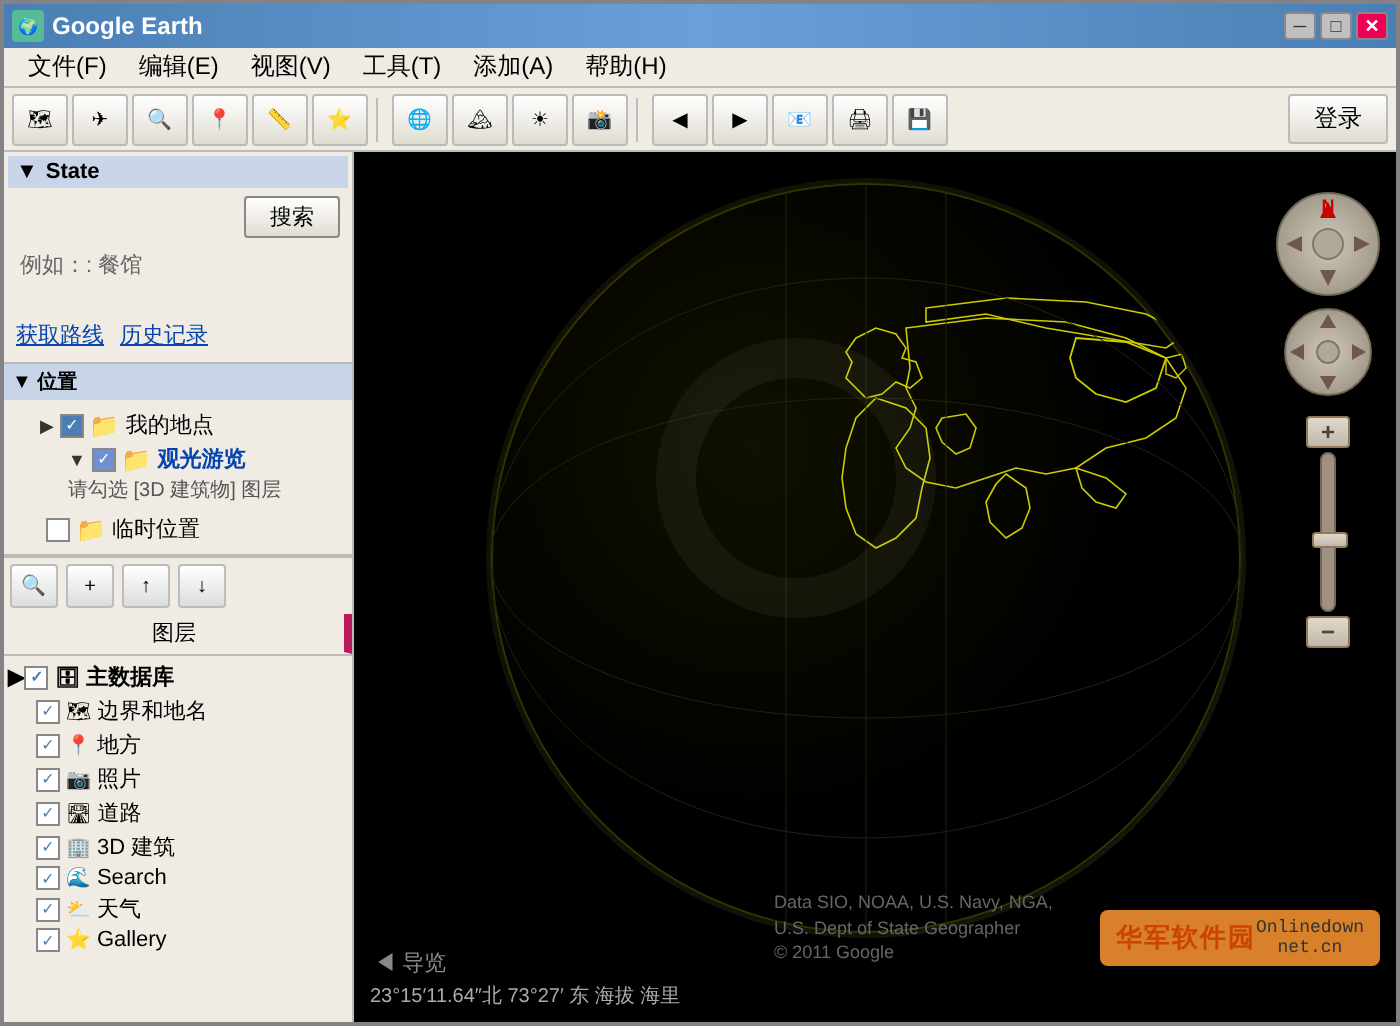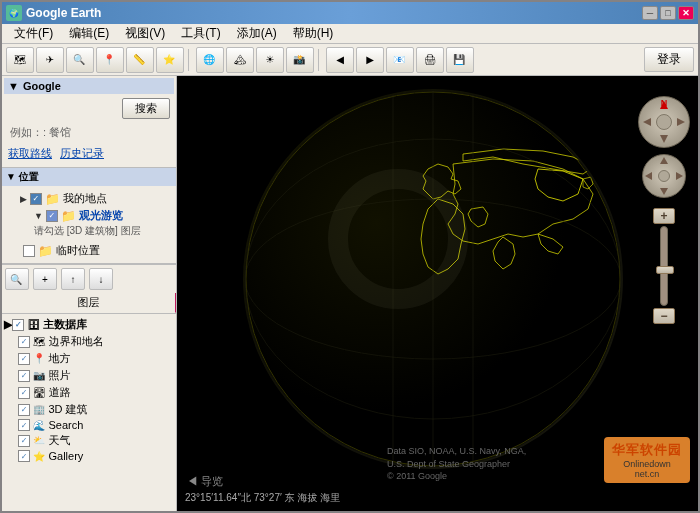--- a/index.html
+++ b/index.html
@@ -29,21 +29,21 @@
     
     .left-panel { width: 175px; background: #f0ece4; display: flex; flex-direction: column; border-right: 1px solid #bbb; flex-shrink: 0; }
 
     
     .search-section { border-bottom: 1px solid #bbb; padding: 2px; }
     .search-header { background: #c8d4e8; padding: 2px 4px; display: flex; align-items: center; font-weight: bold; font-size: 11px; cursor: pointer; }
     .search-header .arrow { margin-right: 4px; }
     .search-body { padding: 4px; }
     .search-row { display: flex; gap: 4px; margin-bottom: 4px; justify-content: flex-end; }
     .search-btn { padding: 2px 12px; border: 1px solid #888; background: linear-gradient(to bottom, #fff, #e0dcd0); border-radius: 2px; cursor: pointer; font-size: 11px; }
-    .search-example { color: #666; font-size: 11px; margin-bottom: 4px; padding: 2px; }
+    .search-example { color: #666; font-size: 11px; margin-bottom: 18px; padding: 2px; }
     .search-links { display: flex; gap: 8px; font-size: 11px; }
     .search-link { color: #0645ad; text-decoration: underline; cursor: pointer; }
 
     
     .locations-section { border-bottom: 1px solid #bbb; }
     .section-header { background: #c8d4e8; padding: 2px 4px; display: flex; align-items: center; font-weight: bold; font-size: 10px; cursor: pointer; }
     .section-body { padding: 4px; }
     .tree-item { display: flex; align-items: center; padding: 1px 0; cursor: pointer; font-size: 11px; }
     .tree-item .indent { width: 14px; flex-shrink: 0; }
     .tree-item .checkbox { width: 12px; height: 12px; border: 1px solid #888; background: white; margin-right: 3px; flex-shrink: 0; display: flex; align-items: center; justify-content: center; font-size: 8px; }
@@ -54,21 +54,21 @@
     .tree-sub { font-size: 10px; color: #555; padding-left: 28px; }
 
     
     .bottom-toolbar { display: flex; align-items: center; padding: 3px; gap: 4px; border-top: 1px solid #bbb; }
     .bt-btn { width: 24px; height: 22px; border: 1px solid #bbb; background: linear-gradient(to bottom, #fff, #ddd); border-radius: 2px; cursor: pointer; display: flex; align-items: center; justify-content: center; font-size: 10px; }
     .bt-up { font-size: 10px; }
 
     
     .layers-section { flex: 1; overflow-y: auto; }
     .layers-tabs { display: flex; border-bottom: 1px solid #bbb; }
-    .layer-tab { flex: 1; padding: 2px 16px; text-align: center; font-size: 11px; cursor: pointer; border-right: 1px solid #be185d; background: #e0dcd0; }
+    .layer-tab { flex: 1; padding: 2px 16px; text-align: center; font-size: 11px; cursor: pointer; border-right: 4px solid #be185d; background: #e0dcd0; }
     .layer-tab.active { background: #f0ece4; border-bottom: 1px solid #f0ece4; }
     .layers-body { padding: 2px; }
     .layer-item { display: flex; align-items: center; padding: 1px 0; font-size: 11px; cursor: pointer; }
     .layer-item .cb { width: 12px; height: 12px; border: 1px solid #888; background: white; margin-right: 3px; display: flex; align-items: center; justify-content: center; font-size: 8px; color: #4a7fb5; }
     .layer-item .cb.checked { color: #4a7fb5; }
     .layer-item .li-icon { margin-right: 3px; font-size: 10px; }
     .layer-parent { font-weight: bold; }
 
     
     .map-area { flex: 1; background: #000; position: relative; overflow: hidden; }
@@ -102,23 +102,23 @@
     .status-bar { position: absolute; bottom: 0; left: 0; right: 0; height: 20px; background: rgba(0,0,0,0.7); display: flex; align-items: flex-start; padding: 0 8px; color: #aaa; font-size: 10px; gap: 16px; }
 
     
     .nav-label { position: absolute; bottom: 22px; left: 10px; color: #888; font-size: 11px; }
     .nav-label-arrow { color: #888; }
 
     
     .geo-overlay { position: absolute; bottom: 28px; left: 210px; color: #666; font-size: 9px; line-height: 1.4; }
 
     
-    .onlinedown { position: absolute; bottom: 24px; right: 8px; display: flex; flex-direction: column; }
+    .onlinedown { position: absolute; bottom: 24px; right: 8px; display: flex; flex-direction: row; align-items: center; }
     .ol-text1 { color: #cc4400; font-weight: bold; font-size: 13px; letter-spacing: 1px; }
-    .ol-text2 { color: #ccc; font-size: 9px; }
+    .ol-text2 { color: #ccc; font-size: 9px; font-family: Liberation Mono, monospace; }
   </style>
 </head>
 <body>
 
 <div class="window">
 
   <div class="title-bar">
     <div class="title-icon">🌍</div>
     <span class="title-text">Google Earth</span>
     <div class="win-btn">─</div>
@@ -156,21 +156,21 @@
     <div class="tb-login">登录</div>
   </div>
 
   <div class="main">
 
     <div class="left-panel">
 
       <div class="search-section">
         <div class="search-header">
           <span class="arrow">▼</span>
-          <span>Google</span>
+          <span>State</span>
         </div>
         <div class="search-body">
           <div class="search-row">
             <button class="search-btn">搜索</button>
           </div>
           <div class="search-example">例如：: 餐馆</div>
           <div class="search-links">
             <span class="search-link">获取路线</span>
             <span class="search-link">历史记录</span>
           </div>

